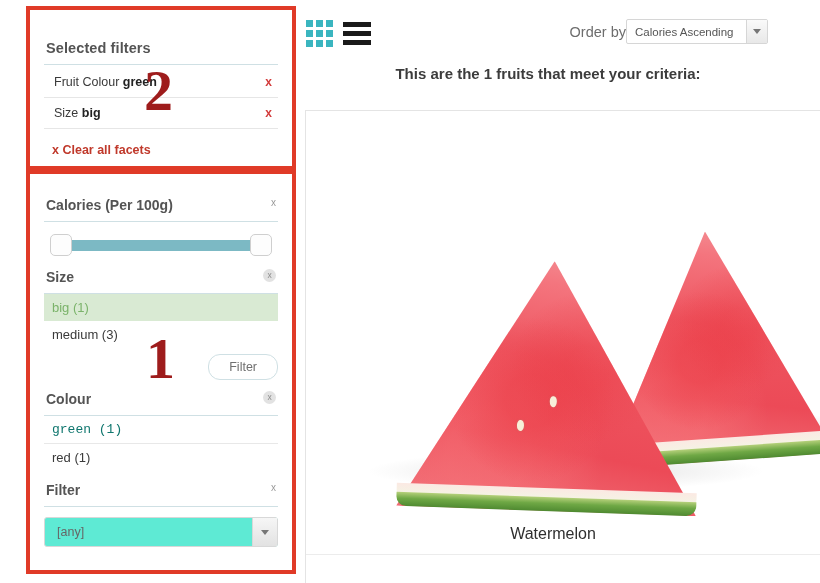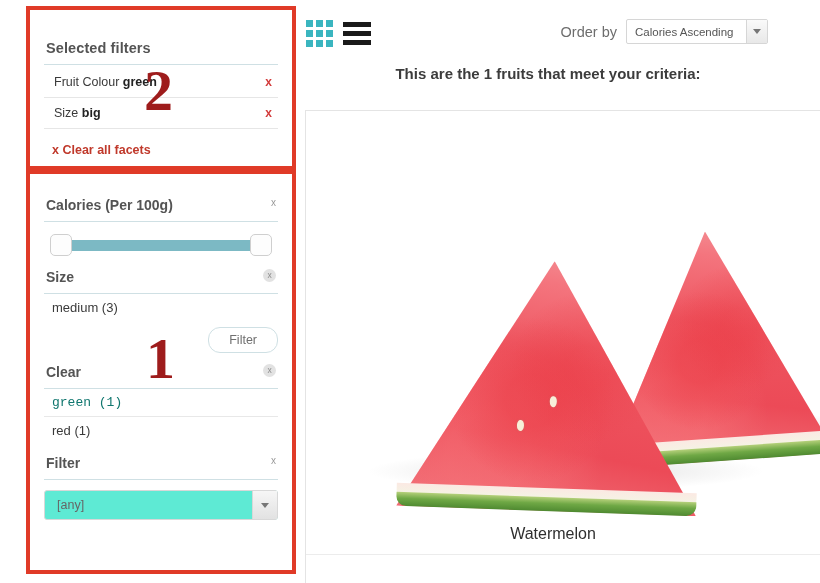--- a/index.html
+++ b/index.html
@@ -270,21 +270,20 @@
     height: 5px;
     background: #1a1a1a;
   }
 
   .orderby {
     position: absolute;
     right: 52px;
     top: 19px;
     display: flex;
     align-items: center;
-    gap: 9px;
     text-align: right;
   }
   .orderby .lbl {
     font-size: 14.5px;
     color: #6d6d6d;
   }
   .order-select {
     position: relative;
     width: 142px;
     height: 25px;
@@ -438,27 +437,28 @@
       <div class="slider-track"></div>
       <div class="slider-handle left"></div>
       <div class="slider-handle right"></div>
     </div>
 
     <div class="facet-head">
       <span class="h">Size</span>
       <span class="close-x circ">x</span>
       <div class="hr"></div>
     </div>
+    <div class="fv selected">big (1)</div>
     <div class="fv plain">medium (3)</div>
     <div class="filter-btn-row">
       <button class="filter-btn">Filter</button>
     </div>
 
     <div class="facet-head">
-      <span class="h">Clear</span>
+      <span class="h">Colour</span>
       <span class="close-x circ">x</span>
       <div class="hr"></div>
     </div>
     <div class="fv link">green (1)</div>
     <div class="fv plain">red (1)</div>
 
     <div class="facet-head">
       <span class="h">Filter</span>
       <span class="close-x">x</span>
       <div class="hr"></div>

